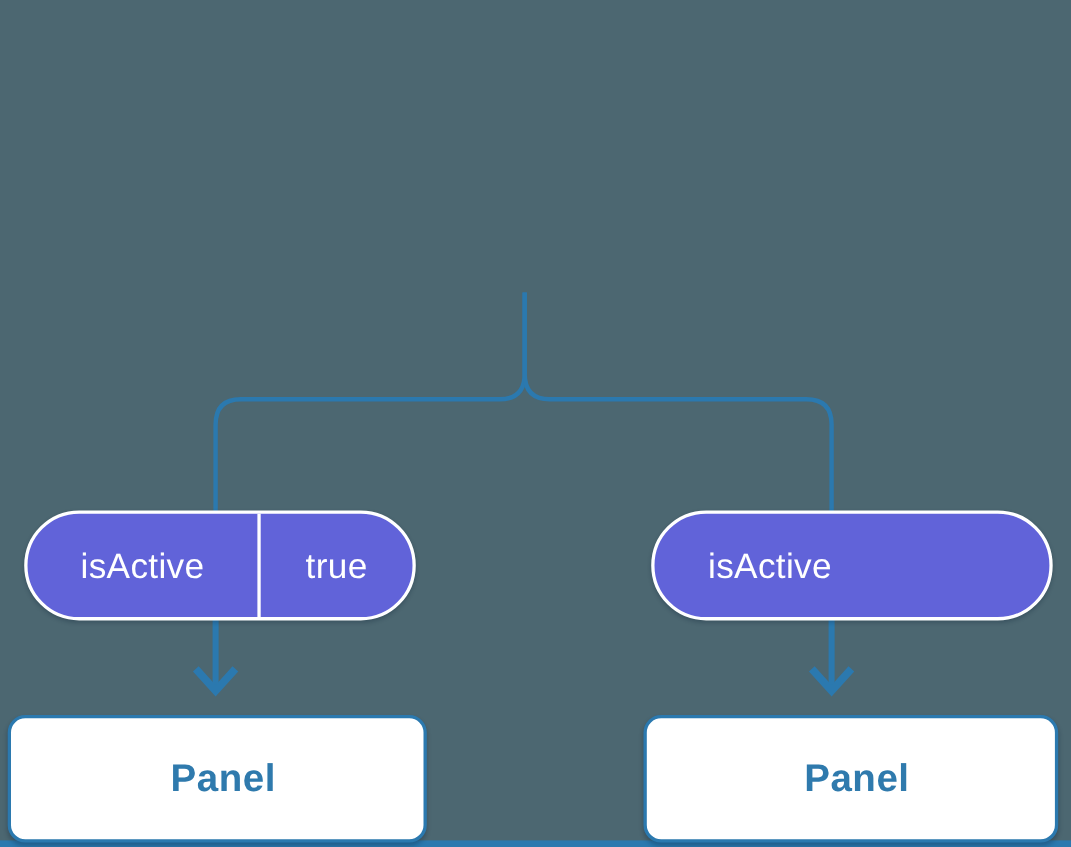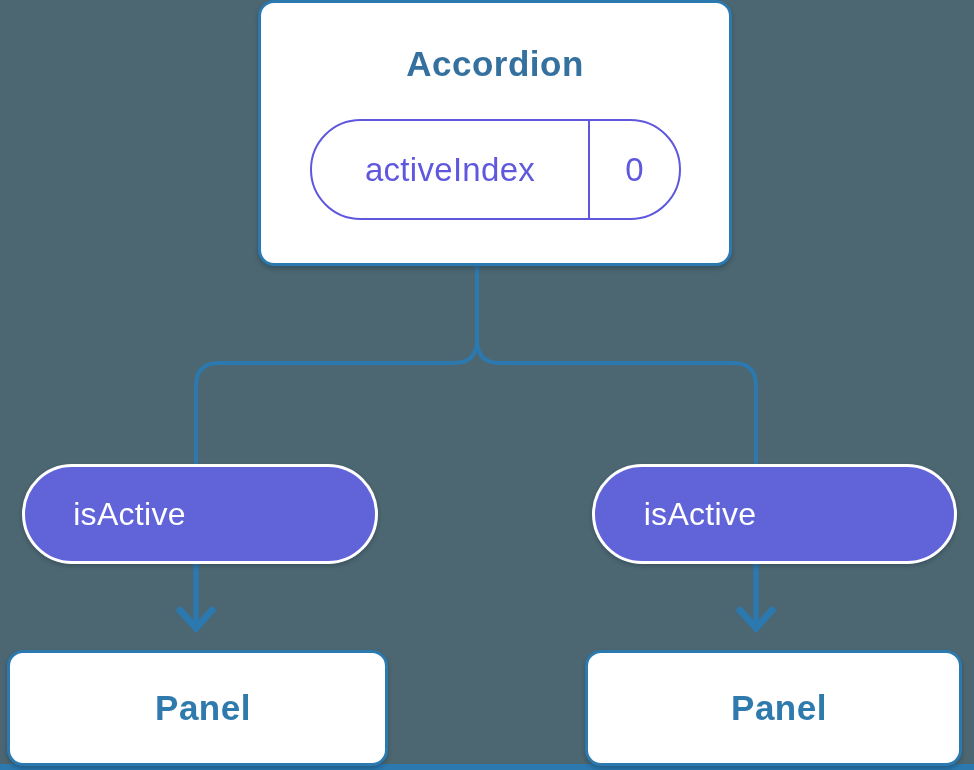--- a/index.html
+++ b/index.html
@@ -58,30 +58,24 @@
     <path d="M477 266 V340 Q477 363 454 363 H219 Q196 363 196 386 V470" fill="none" stroke="#2b79af" stroke-width="4"></path>
     <path d="M477 266 V340 Q477 363 500 363 H733 Q756 363 756 386 V470" fill="none" stroke="#2b79af" stroke-width="4"></path>
     <path d="M196 556 V624" fill="none" stroke="#2b79af" stroke-width="5.5"></path>
     <path d="M178 608 L196 628 L214 608" fill="none" stroke="#2b79af" stroke-width="7" stroke-linejoin="miter"></path>
     <path d="M756 556 V624" fill="none" stroke="#2b79af" stroke-width="5.5"></path>
     <path d="M738 608 L756 628 L774 608" fill="none" stroke="#2b79af" stroke-width="7" stroke-linejoin="miter"></path>
   </svg>
 
   <div class="bottom-bar"></div>
 
-  <div class="box root-box">
-    <div class="root-title">Accordion</div>
-    <div class="pill state-pill">
-      <div class="seg seg-label">activeIndex</div>
-      <div class="seg seg-value">0</div>
-    </div>
-  </div>
 
   <div class="pill prop-pill prop-pill-left">
     <div class="seg seg-label">isActive</div>
+    <div class="seg seg-value">true</div>
   </div>
 
   <div class="pill prop-pill prop-pill-right">
     <div class="seg seg-label">isActive</div>
   </div>
 
   <div class="box panel-box panel-box-left">
     <span>Panel</span>
   </div>
 

